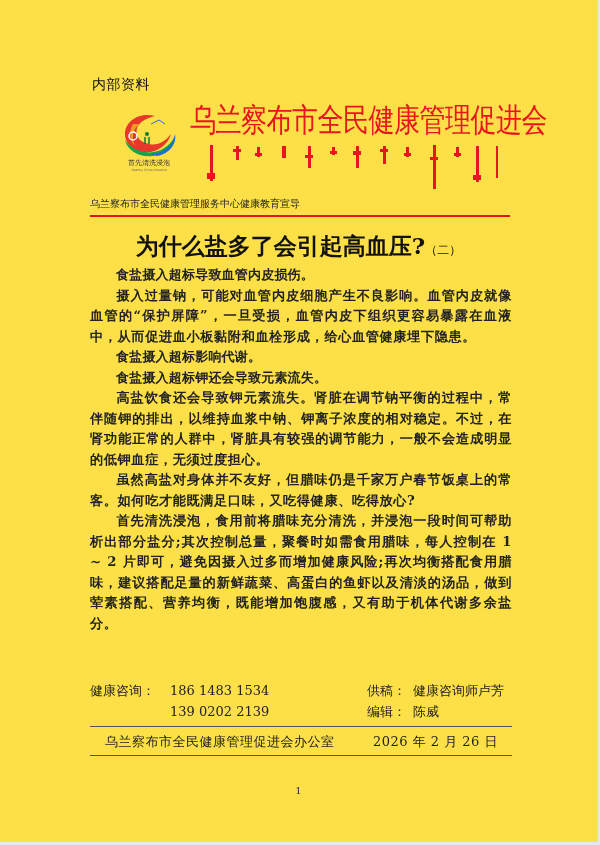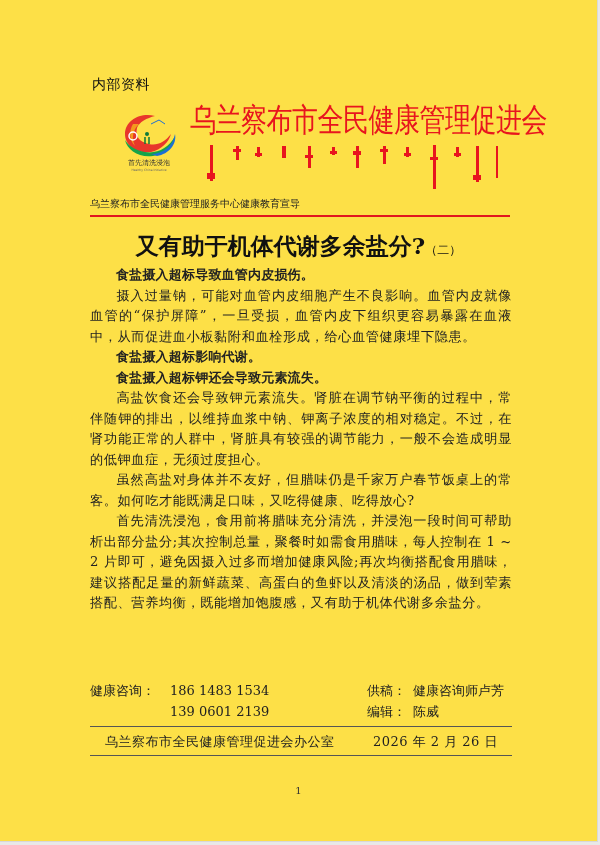--- a/index.html
+++ b/index.html
@@ -34,21 +34,21 @@
       position: absolute; left: 90px; top: 197px; width: 422px;
       font-size: 10px; color: #222; display: flex; justify-content: space-between; white-space: nowrap;
     }
     .red-rule { position: absolute; left: 90px; top: 215px; width: 420px; height: 2px; background: #e1161f; }
     .article-title {
       position: absolute; left: 0; width: 597px; top: 231px; text-align: center;
       font-size: 23px; font-weight: bold; color: #111; font-family: "DejaVu Serif", serif; white-space: nowrap;
     }
     .article-title .part { font-size: 12px; font-weight: normal; }
     .body-text { position: absolute; left: 90px; top: 265px; width: 422px; font-size: 13.2px; line-height: 20.5px; }
-    .body-text p { margin: 0; text-indent: 2em; text-align: justify; letter-spacing: 0.6px; }
+    .body-text p { margin: 0; text-indent: 2em; text-align: justify; letter-spacing: 0.6px; font-weight: bold; }
     .body-text p.subhead { font-weight: bold; font-family: "DejaVu Sans", sans-serif; font-size: 13px; letter-spacing: 0.2px; }
     .contact { position: absolute; left: 90px; top: 680px; width: 422px; font-size: 13px; line-height: 21px; }
     .contact .left { position: absolute; left: 0; top: 0; white-space: nowrap; }
     .contact .right { position: absolute; left: 277px; top: 0; white-space: nowrap; }
     .contact .row { display: flex; }
     .contact .label { width: 80px; }
     .contact .rlabel { width: 46px; }
     .rule { position: absolute; left: 90px; width: 422px; height: 1px; background: #555; }
     .footer-line {
       position: absolute; left: 105px; top: 733px; width: 393px; font-size: 13px;
@@ -108,42 +108,42 @@
       <rect x="306" y="3" width="2" height="32"></rect>
     </g>
   </svg>
 
   <div class="header-line">
     <span>乌兰察布市全民健康管理服务中心健康教育宣导</span>
   </div>
   <div class="red-rule"></div>
 
   <div class="article-title">
-    <span>又有助于机体代谢多余盐分?</span><span class="part">（二）</span>
+    <span>为什么盐多了会引起高血压?</span><span class="part">（二）</span>
   </div>
 
   <div class="body-text">
     <p class="subhead">食盐摄入超标导致血管内皮损伤。</p>
     <p>摄入过量钠，可能对血管内皮细胞产生不良影响。血管内皮就像血管的“保护屏障”，一旦受损，血管内皮下组织更容易暴露在血液中，从而促进血小板黏附和血栓形成，给心血管健康埋下隐患。</p>
     <p class="subhead">食盐摄入超标影响代谢。</p>
     <p class="subhead">食盐摄入超标钾还会导致元素流失。</p>
     <p>高盐饮食还会导致钾元素流失。肾脏在调节钠平衡的过程中，常伴随钾的排出，以维持血浆中钠、钾离子浓度的相对稳定。不过，在肾功能正常的人群中，肾脏具有较强的调节能力，一般不会造成明显的低钾血症，无须过度担心。</p>
     <p>虽然高盐对身体并不友好，但腊味仍是千家万户春节饭桌上的常客。如何吃才能既满足口味，又吃得健康、吃得放心?</p>
     <p>首先清洗浸泡，食用前将腊味充分清洗，并浸泡一段时间可帮助析出部分盐分;其次控制总量，聚餐时如需食用腊味，每人控制在 1 ~ 2 片即可，避免因摄入过多而增加健康风险;再次均衡搭配食用腊味，建议搭配足量的新鲜蔬菜、高蛋白的鱼虾以及清淡的汤品，做到荤素搭配、营养均衡，既能增加饱腹感，又有助于机体代谢多余盐分。</p>
   </div>
 
   <div class="contact">
     <div class="left">
       <div class="row">
         <span class="label">健康咨询：</span>
         <span>186 1483 1534</span>
       </div>
       <div class="row">
         <span class="label"></span>
-        <span>139 0601 2139</span>
+        <span>139 0202 2139</span>
       </div>
     </div>
     <div class="right">
       <div class="row">
         <span class="rlabel">供稿：</span>
         <span>健康咨询师卢芳</span>
       </div>
       <div class="row">
         <span class="rlabel">编辑：</span>
         <span>陈威</span>

